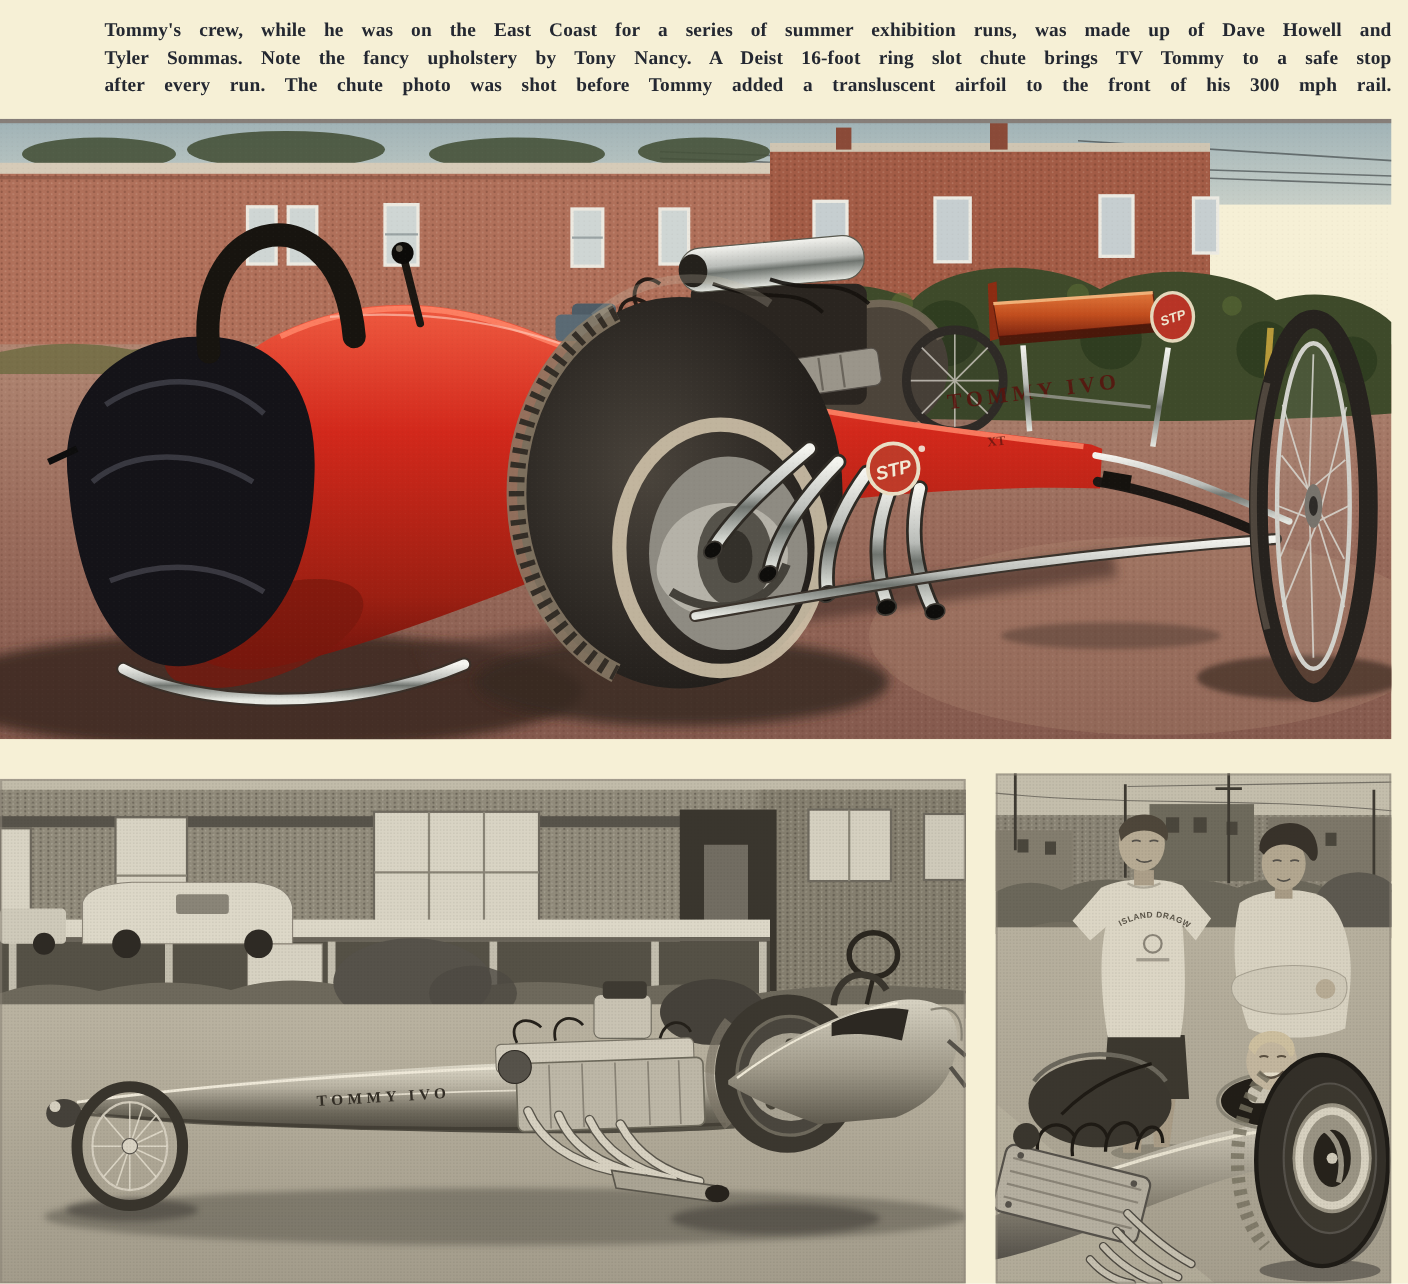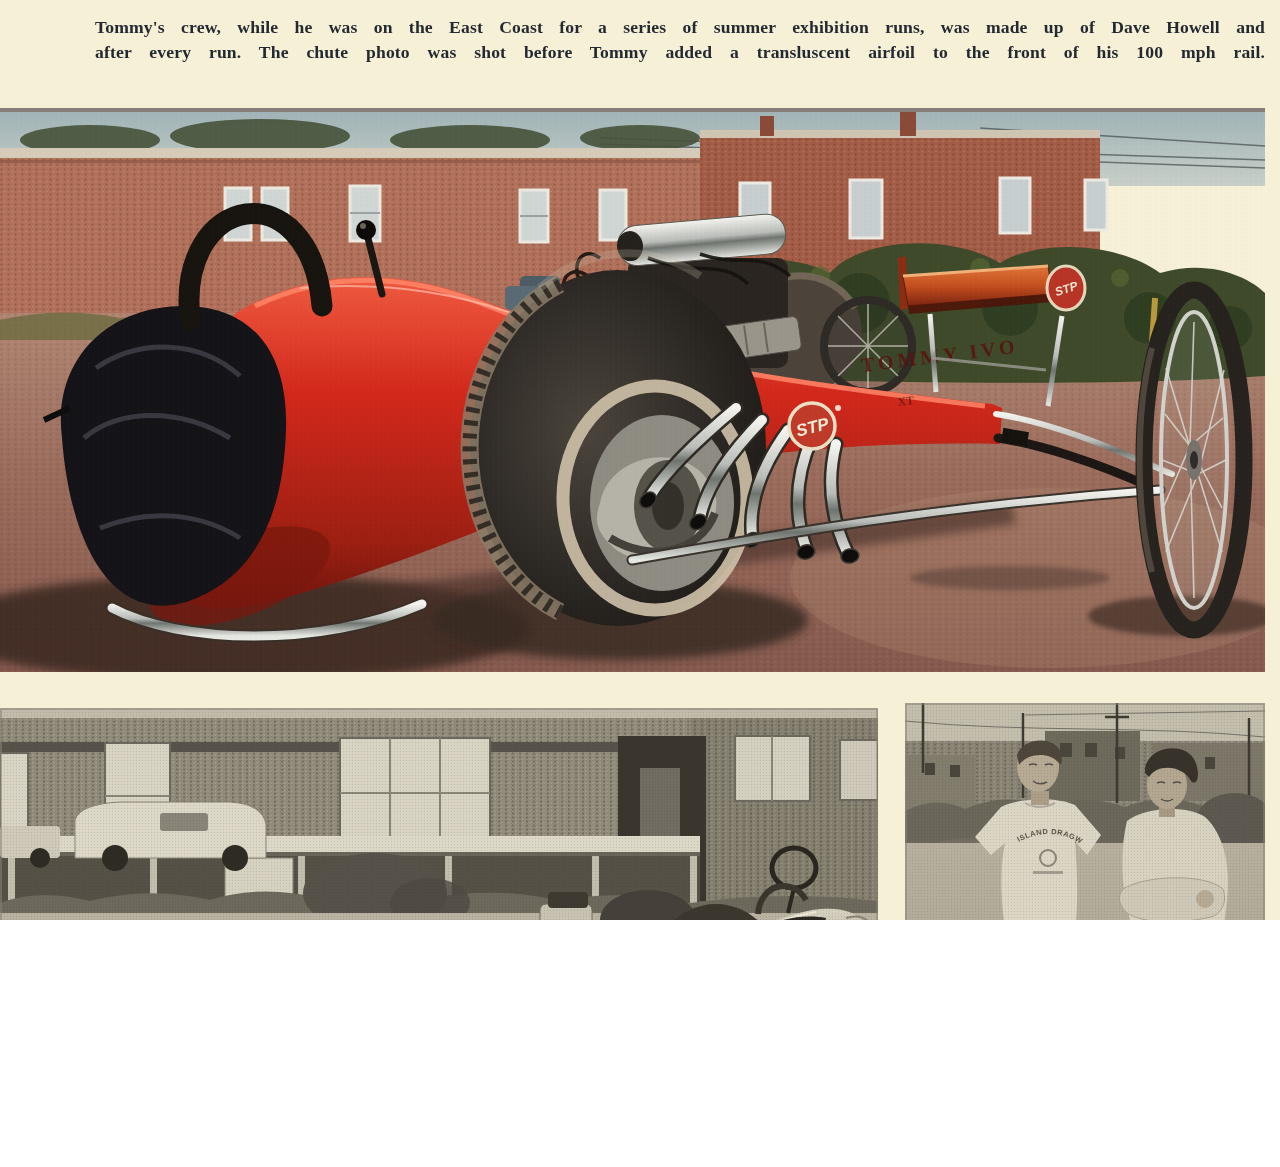--- a/index.html
+++ b/index.html
@@ -1,35 +1,36 @@
 <!DOCTYPE html>
 <html><head>
 <meta charset="utf-8">
 <style>
   html,body{margin:0;padding:0;}
-  .page{position:relative;width:1280px;height:920px;background:#f6f0d6;overflow:hidden;
+  .page{position:relative;width:1280px;height:1167px;background:#f6f0d6;overflow:hidden;
         font-family:"Liberation Serif",serif;}
   .caption{position:absolute;top:15px;left:95px;width:1170px;color:#242831;
            font-weight:700;font-size:17.6px;line-height:25px;letter-spacing:.15px;}
   .cap-line{text-align:justify;text-align-last:justify;-moz-text-align-last:justify;}
   figure.photo{position:absolute;margin:0;padding:0;}
   .photo-main{top:108px;left:0;width:1265px;height:564px;}
   .photo-bl{top:708px;left:0;width:878px;height:459px;}
   .photo-br{top:703px;left:905px;width:360px;height:464px;}
   figure.photo svg{display:block;width:100%;height:100%;}
   text{user-select:none;}
 </style>
 </head>
 <body>
 
 <div class="page">
 
   <div class="caption">
     <div class="cap-line">Tommy's crew, while he was on the East Coast for a series of summer exhibition runs, was made up of Dave Howell and</div>
-    <div class="cap-line">after every run. The chute photo was shot before Tommy added a transluscent airfoil to the front of his 100 mph rail.</div>
+    <div class="cap-line">Tyler Sommas. Note the fancy upholstery by Tony Nancy. A Deist 16-foot ring slot chute brings TV Tommy to a safe stop</div>
+    <div class="cap-line">after every run. The chute photo was shot before Tommy added a transluscent airfoil to the front of his 300 mph rail.</div>
   </div>
 
   <figure class="photo photo-main">
   <svg viewBox="0 0 1265 564" preserveAspectRatio="none">
     <defs>
       <linearGradient id="m-sky" x1="0" y1="0" x2="0" y2="1">
         <stop offset="0" stop-color="#9fb2b6"></stop>
             <stop offset="1" stop-color="#c7cfc8"></stop>
       </linearGradient>
       <linearGradient id="m-ground" x1="0" y1="0" x2="0" y2="1">

